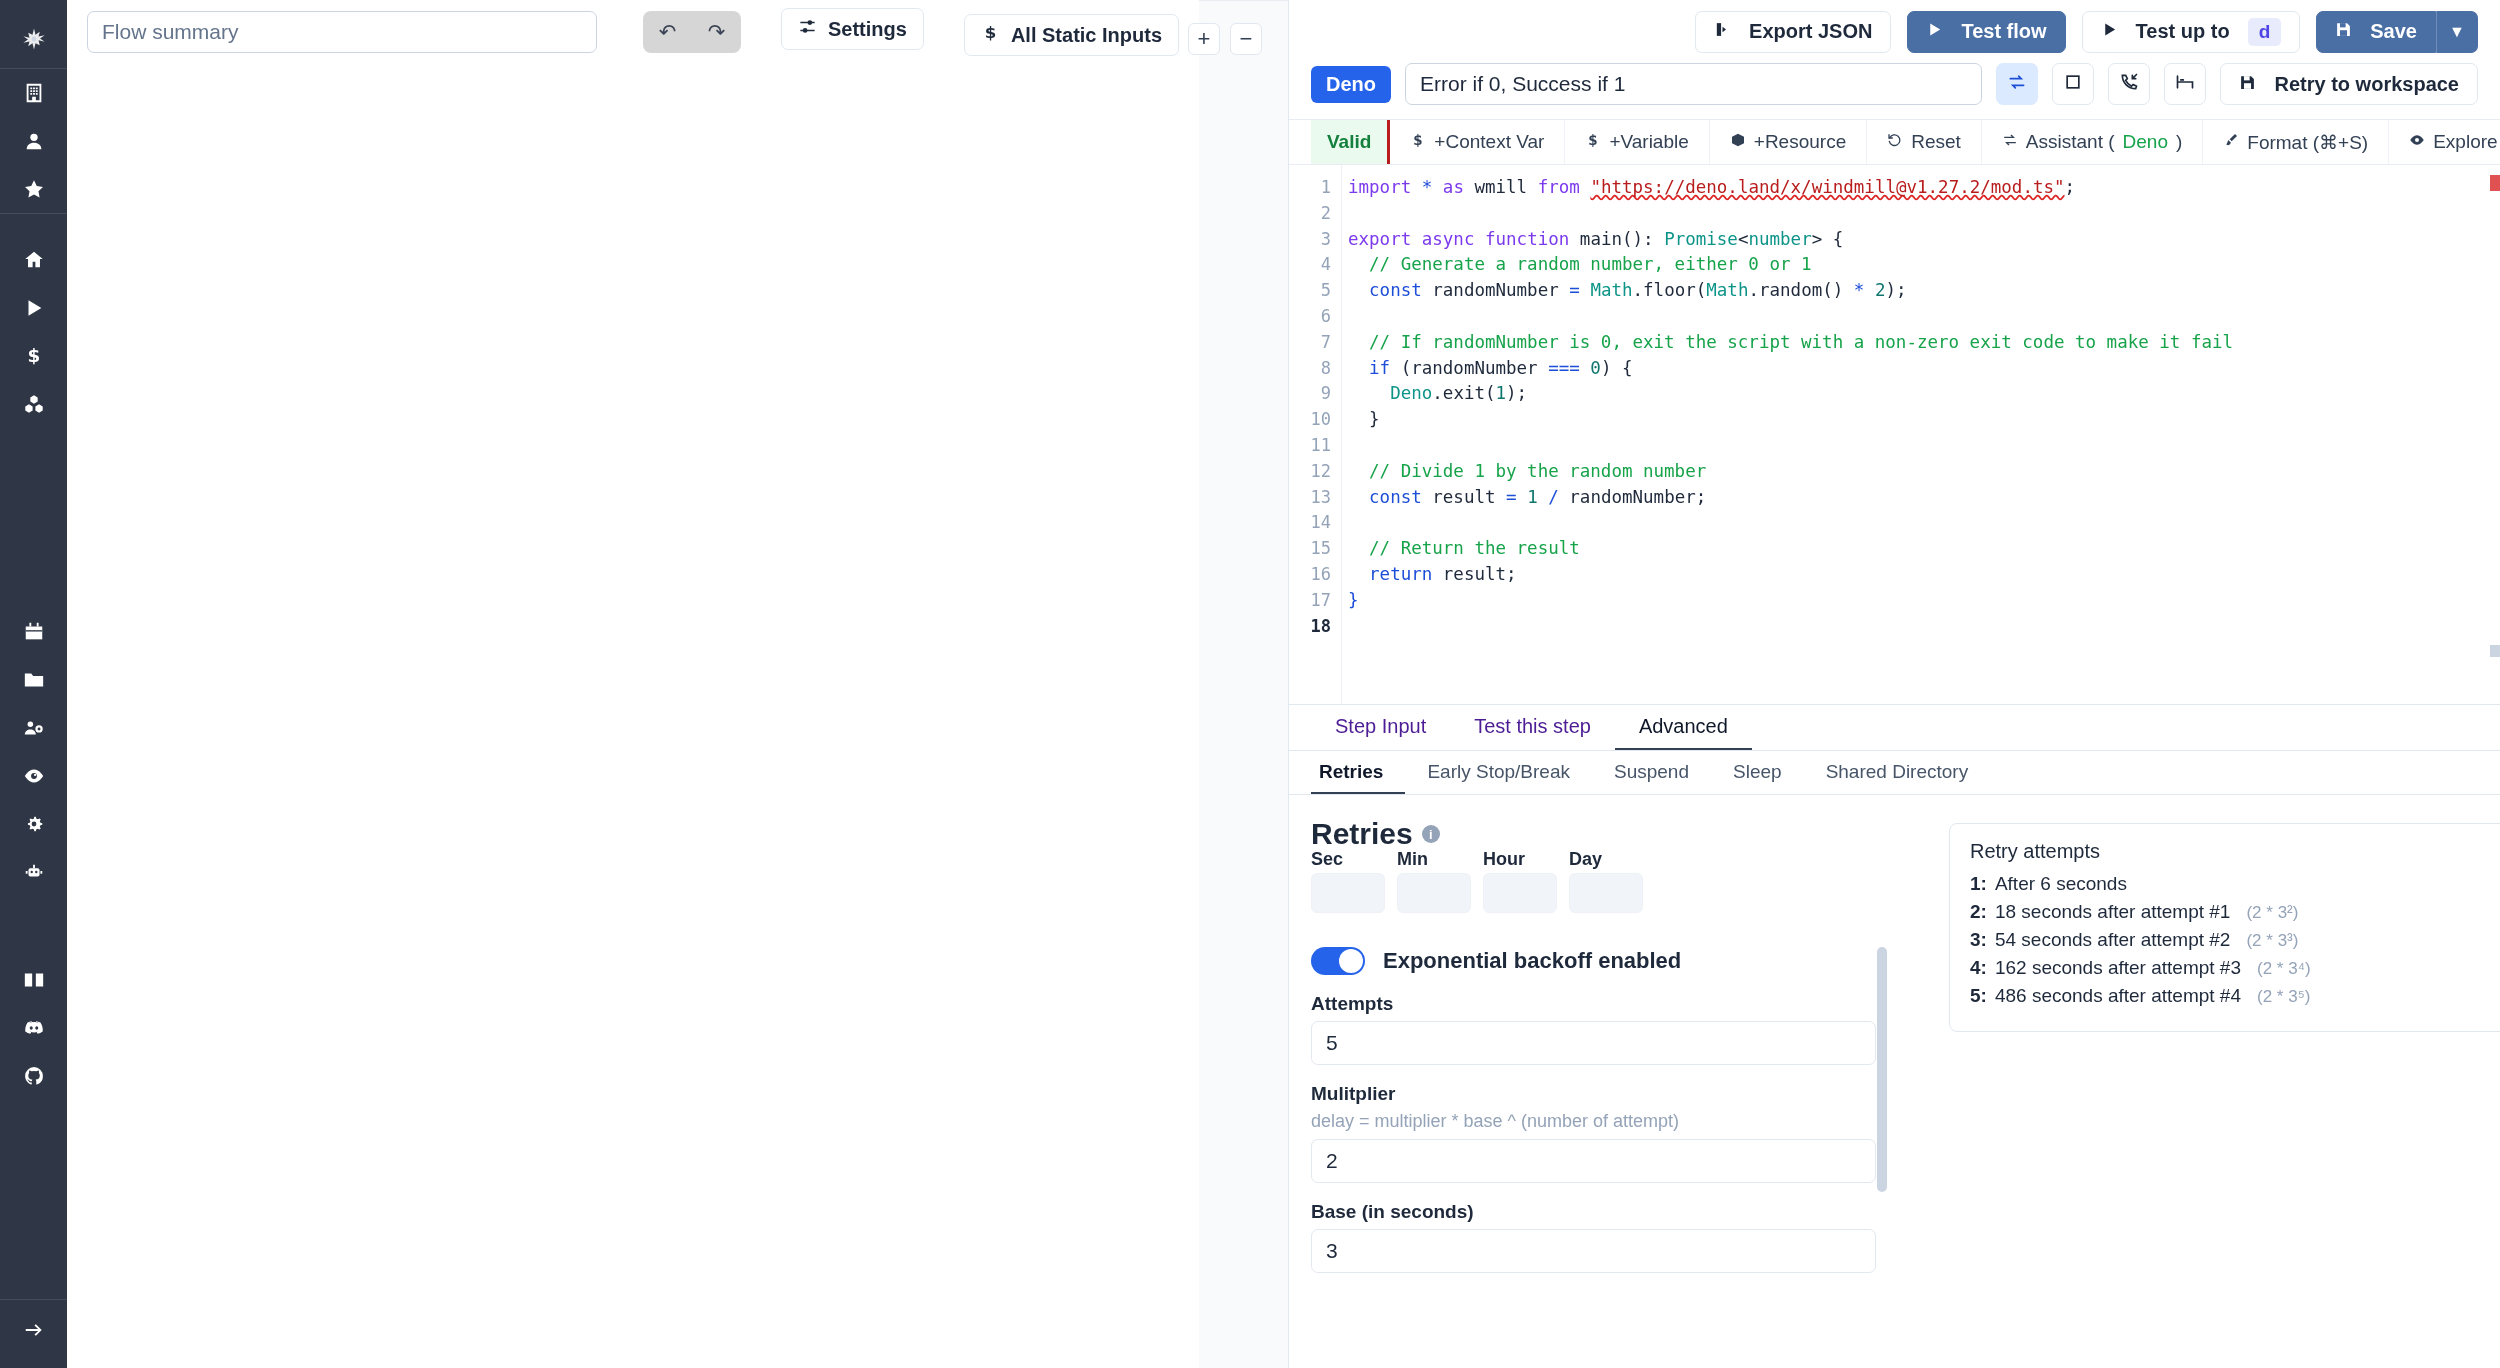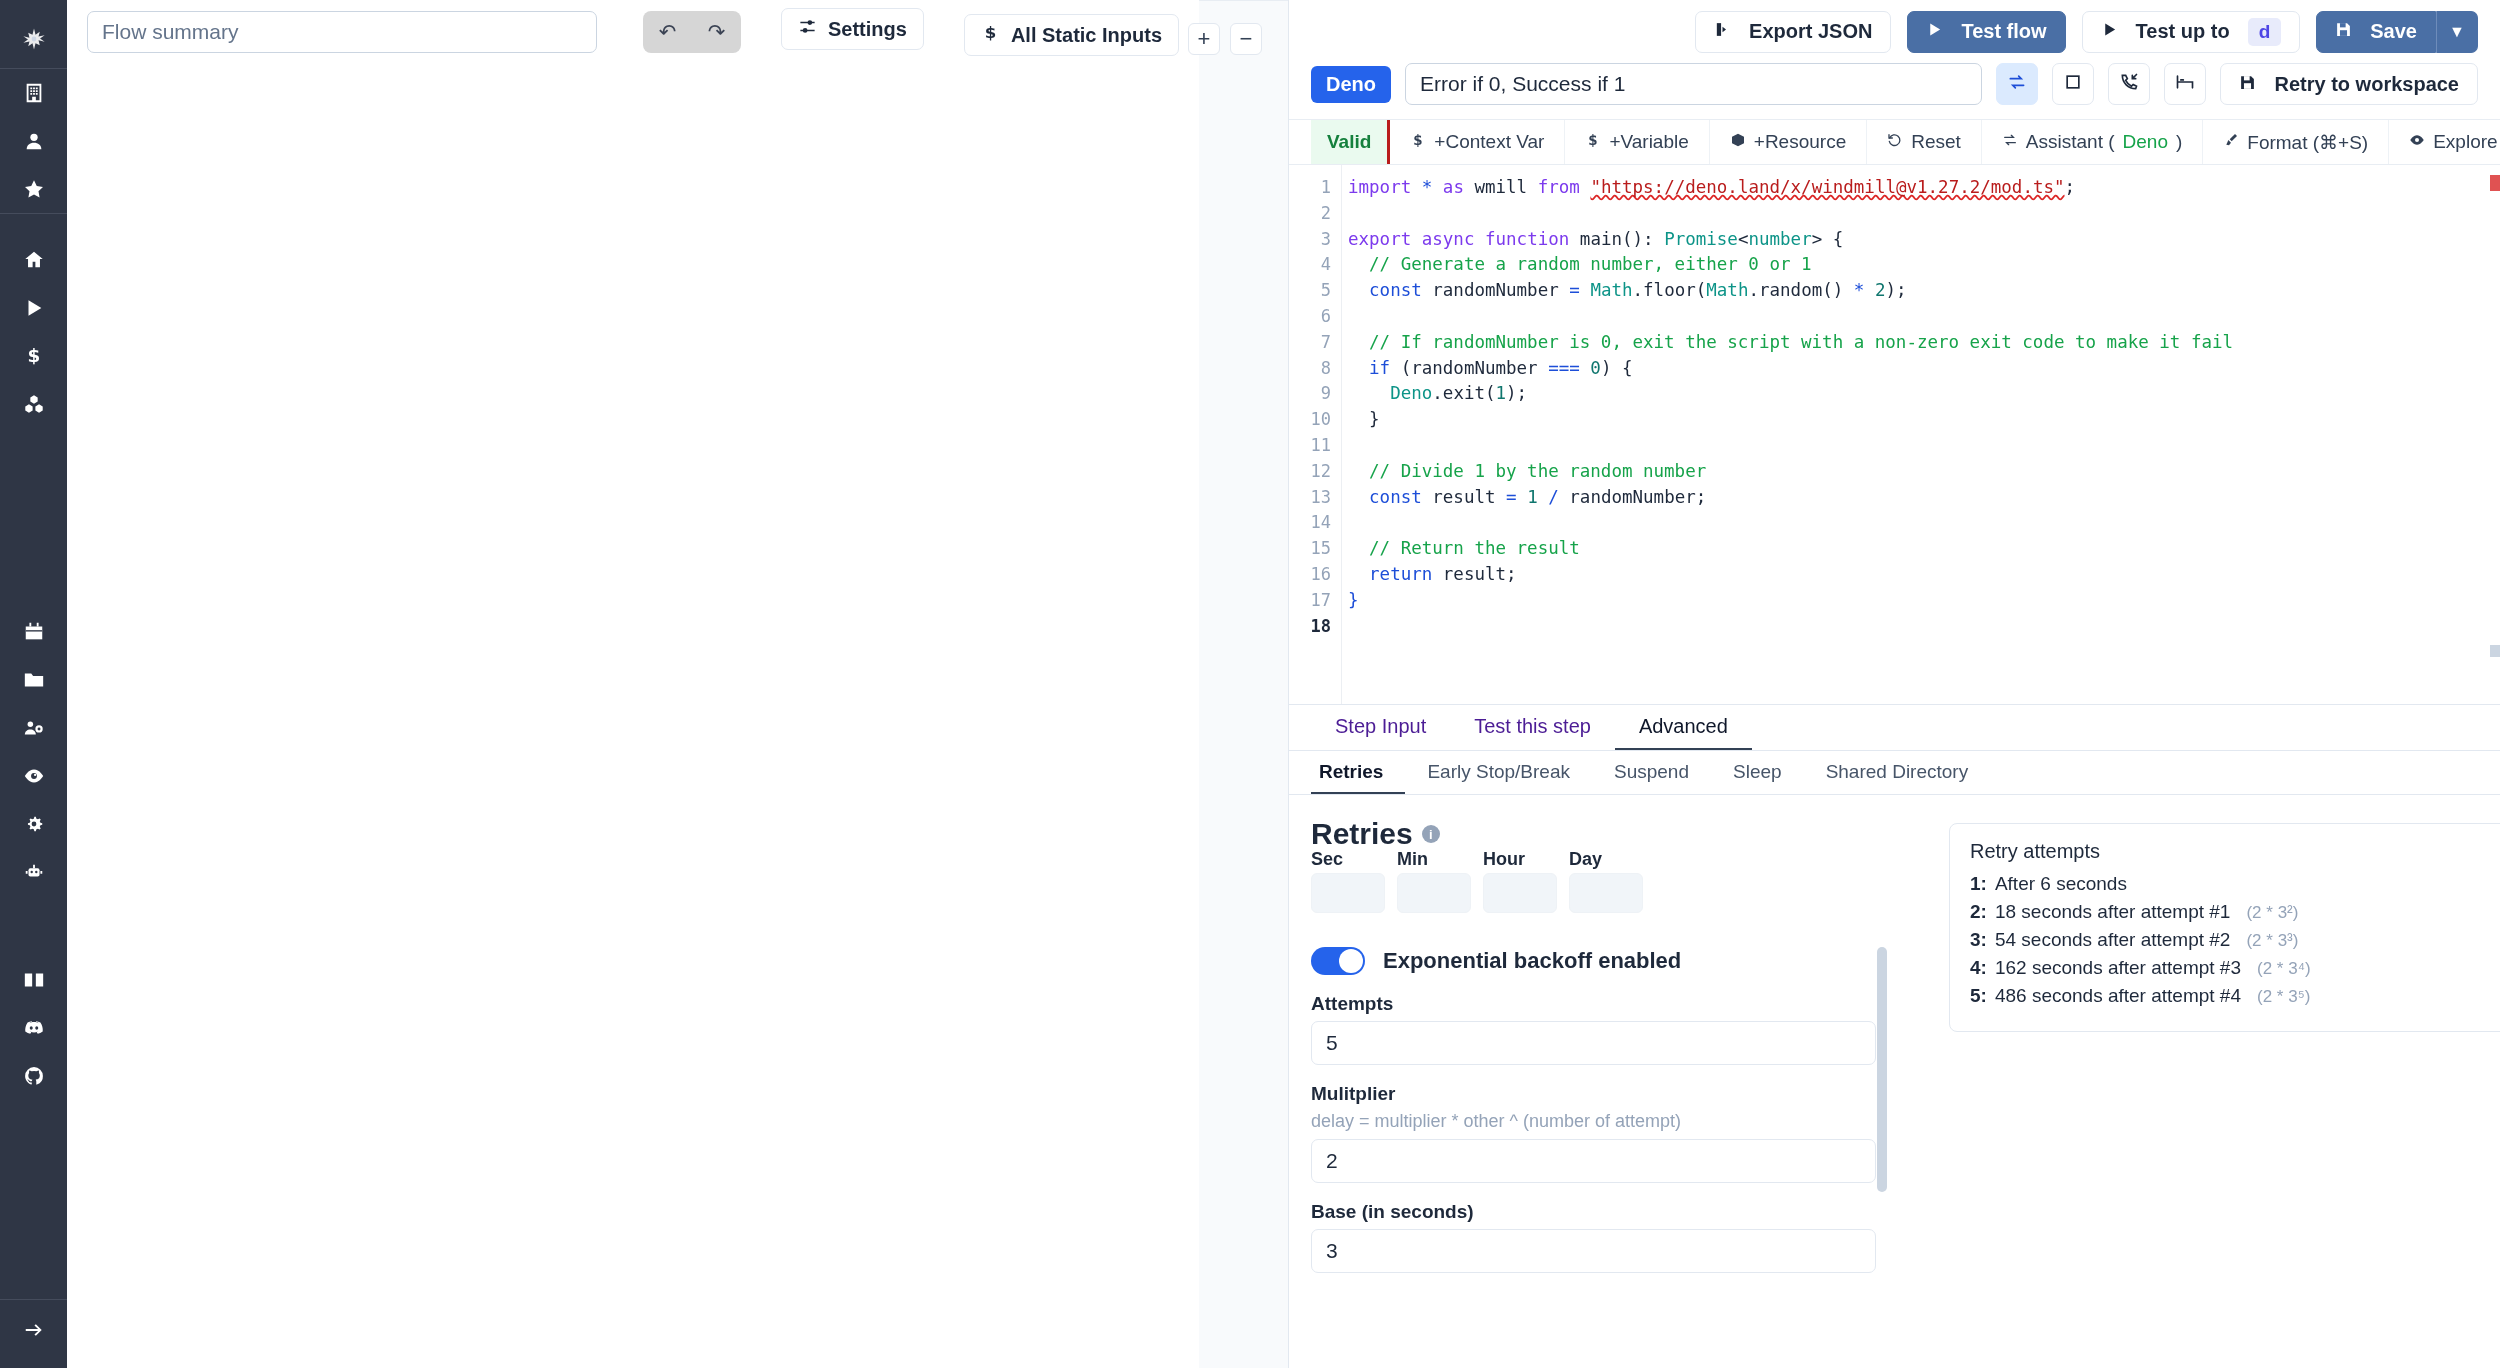--- a/index.html
+++ b/index.html
@@ -824,21 +824,21 @@
 
           <div class="field">
             <div class="field-label">Attempts</div>
             <div class="field-input">
               <span>5</span>
             </div>
           </div>
 
           <div class="field">
             <div class="field-label">Mulitplier</div>
-            <div class="field-help">delay = multiplier * other ^ (number of attempt)</div>
+            <div class="field-help">delay = multiplier * base ^ (number of attempt)</div>
             <div class="field-input">
               <span>2</span>
             </div>
           </div>
 
           <div class="field">
             <div class="field-label">Base (in seconds)</div>
             <div class="field-input">
               <span>3</span>
             </div>

